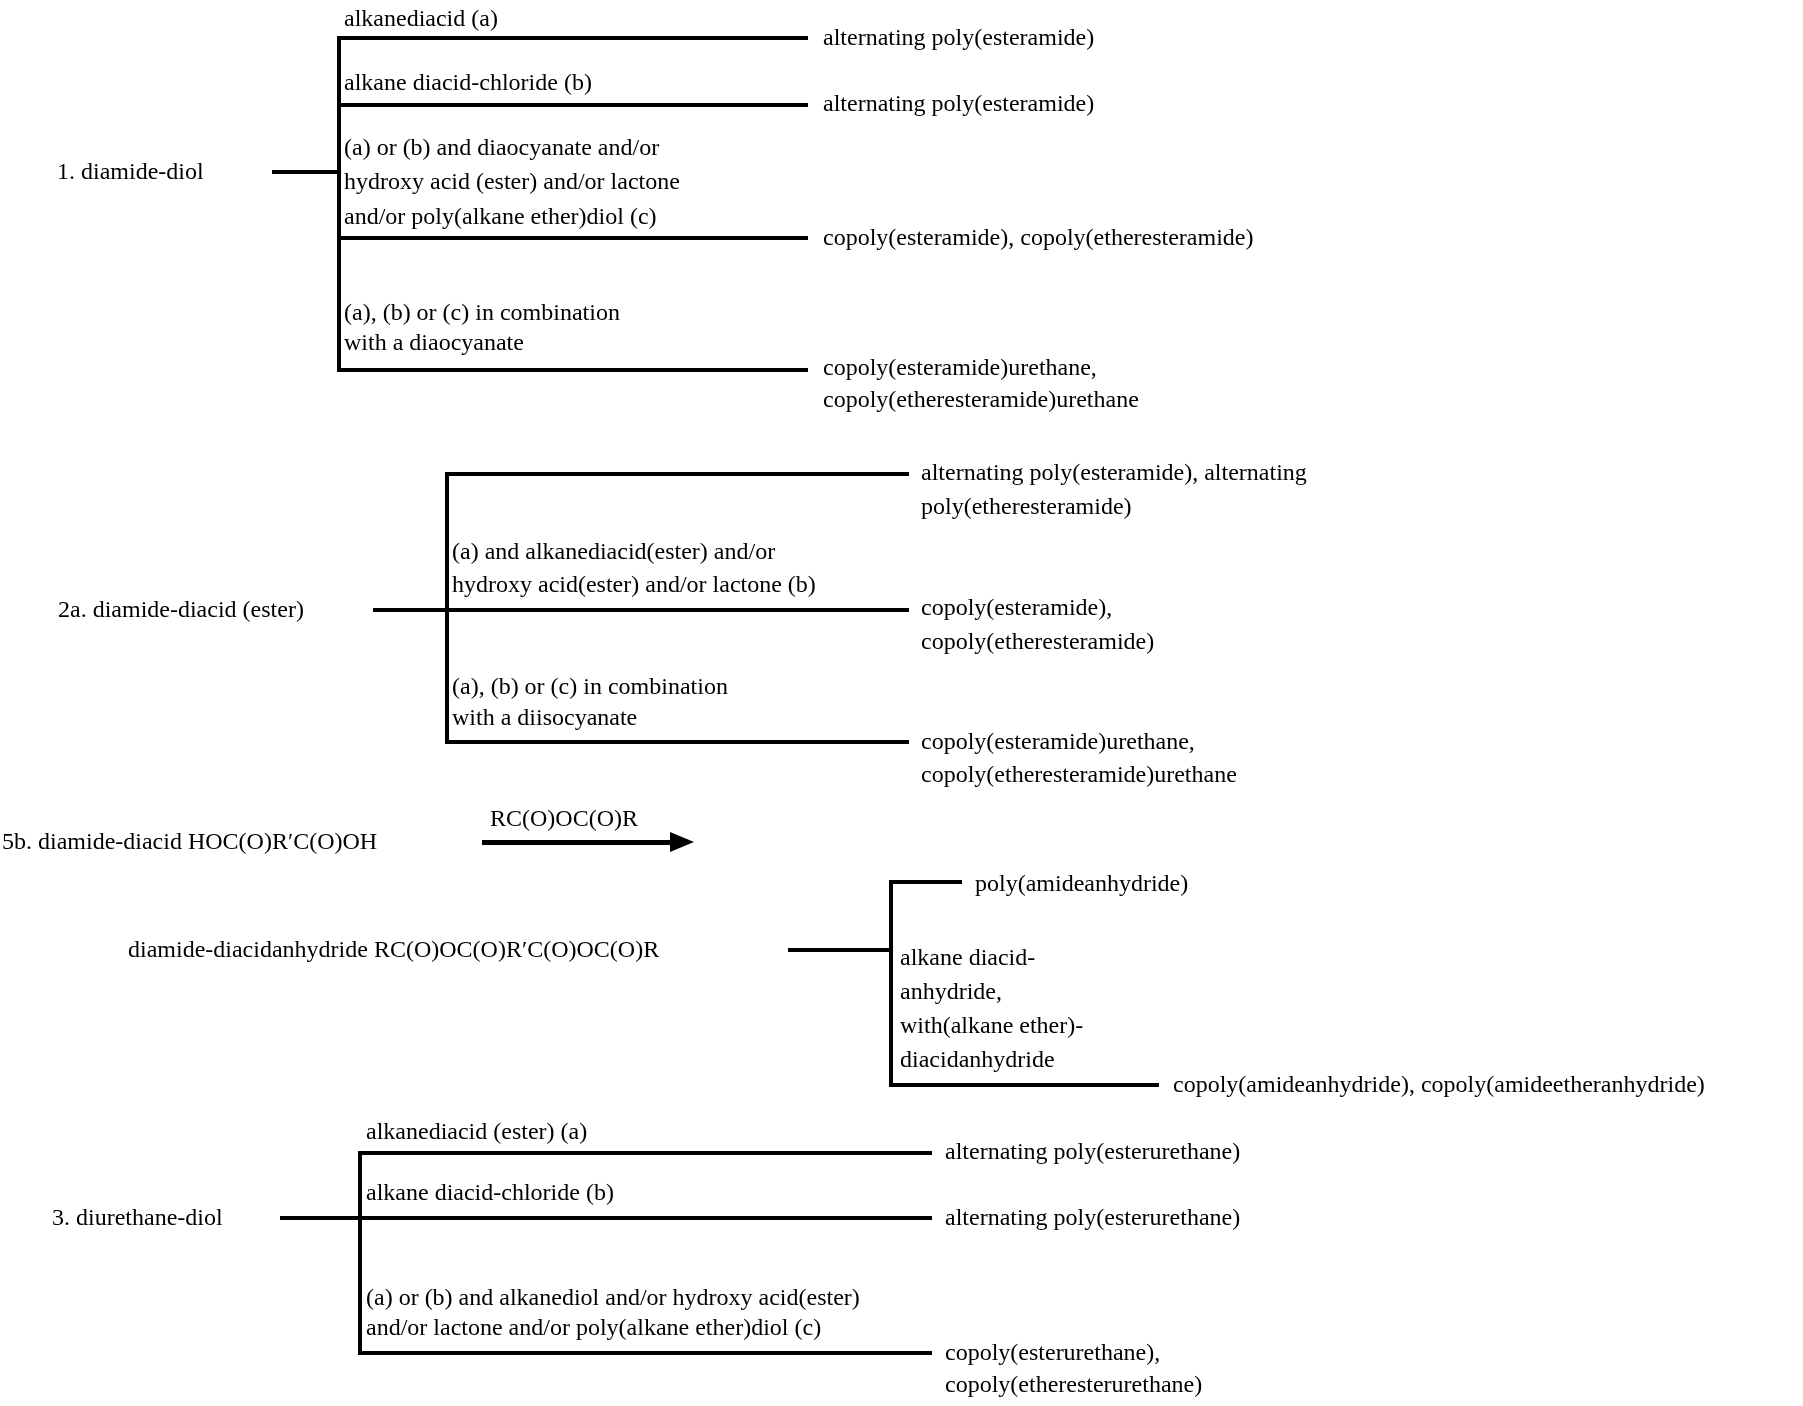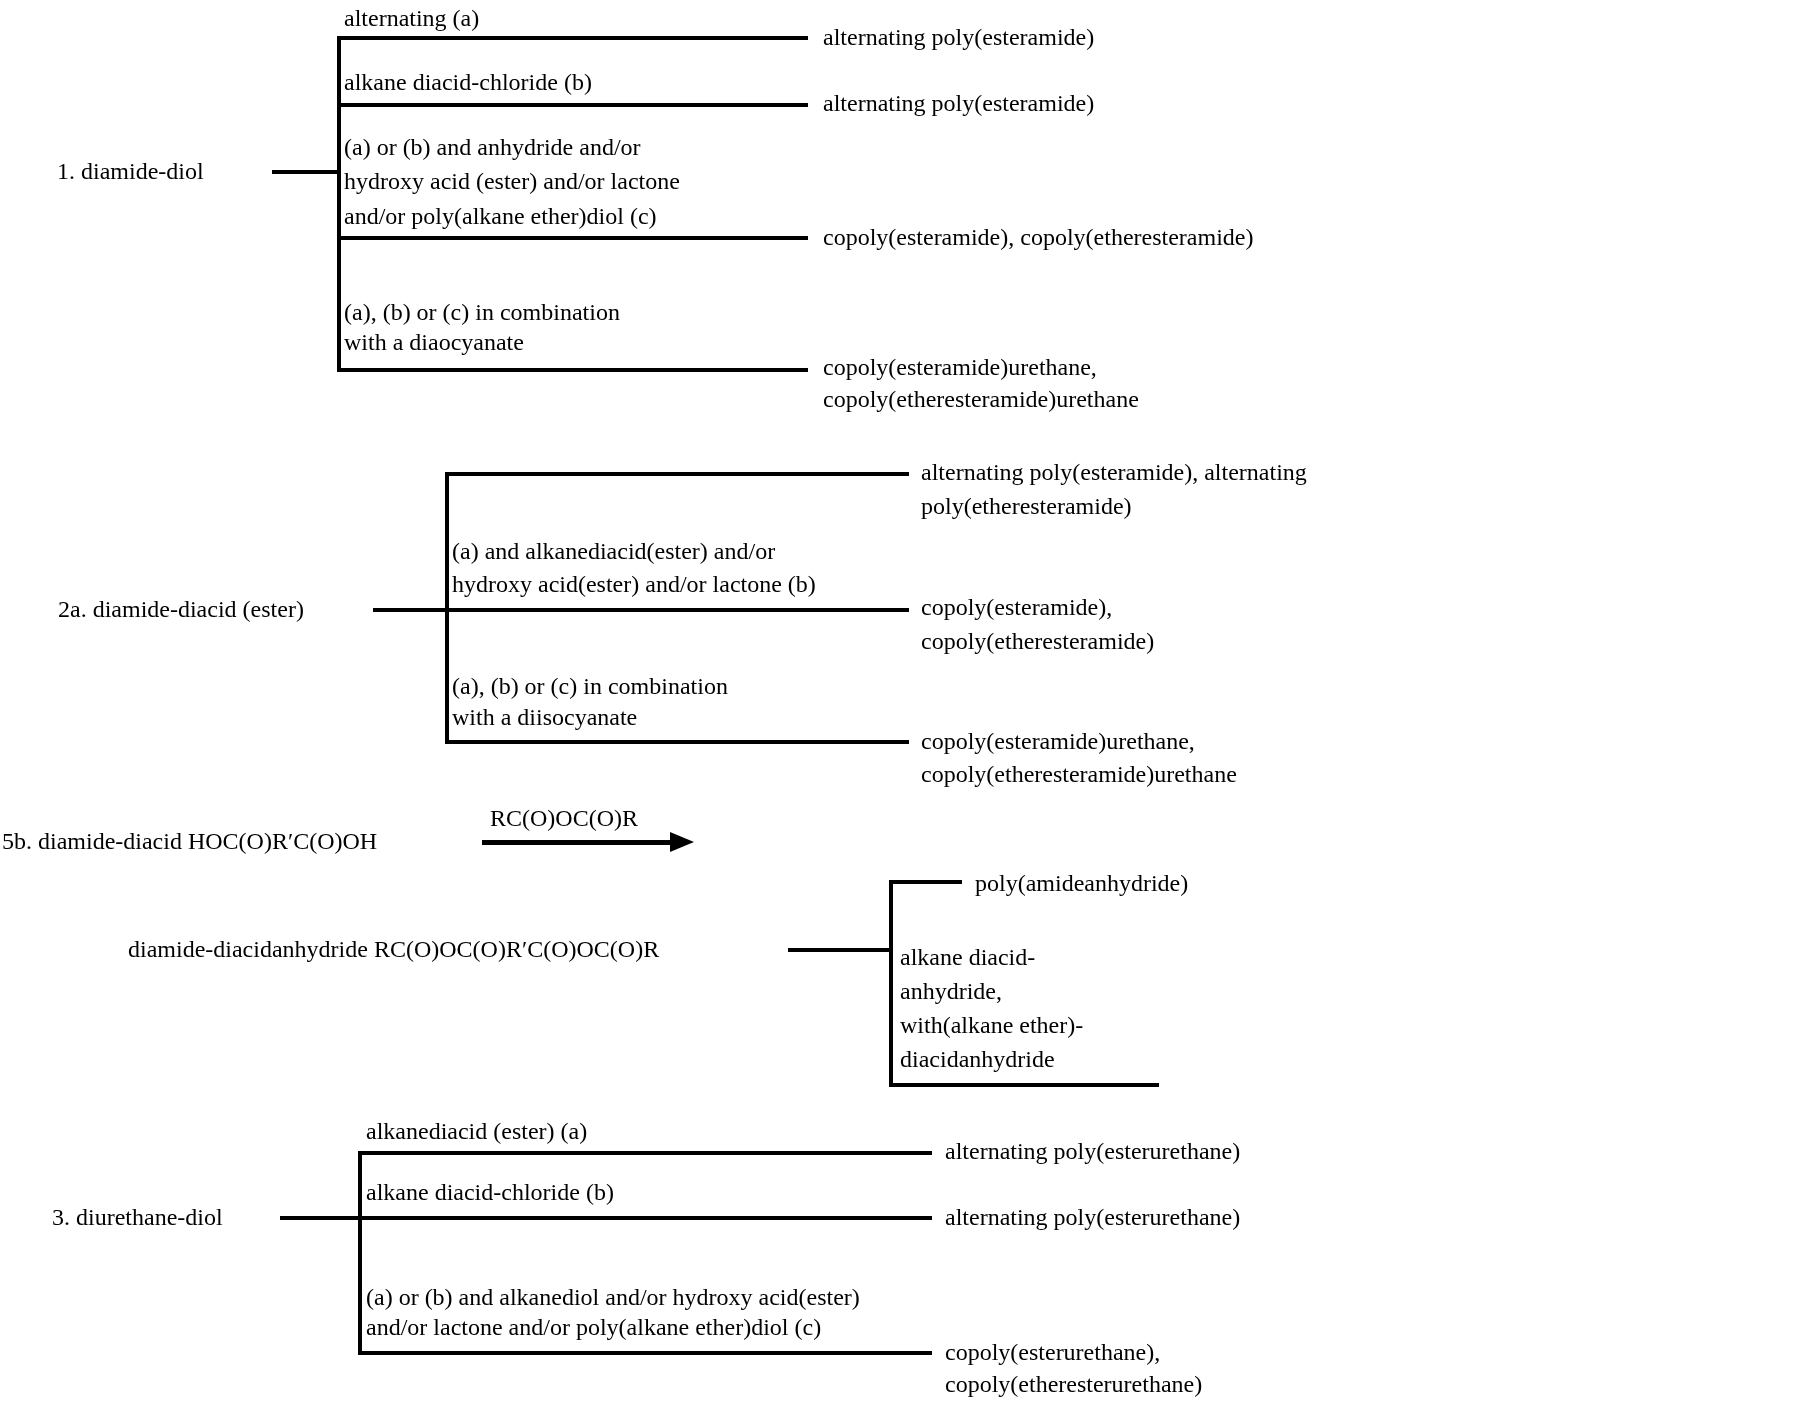--- a/index.html
+++ b/index.html
@@ -32,29 +32,29 @@
 </style>
 </head>
 <body>
 
 <div class="canvas">
 
   <div class="t" style="left:57px;top:155px">1. diamide-diol</div>
   <div class="hl" style="left:272px;top:170px;width:66px"></div>
   <div class="vl" style="left:337px;top:36px;height:336px"></div>
 
-  <div class="t" style="left:344px;top:2px">alternating (a)</div>
+  <div class="t" style="left:344px;top:2px">alkanediacid (a)</div>
   <div class="hl" style="left:337px;top:36px;width:471px"></div>
   <div class="t" style="left:823px;top:21px">alternating poly(esteramide)</div>
 
   <div class="t" style="left:344px;top:66px">alkane diacid-chloride (b)</div>
   <div class="hl" style="left:337px;top:103px;width:471px"></div>
   <div class="t" style="left:823px;top:87px">alternating poly(esteramide)</div>
 
-  <div class="t" style="left:344px;top:131px">(a) or (b) and anhydride and/or</div>
+  <div class="t" style="left:344px;top:131px">(a) or (b) and diaocyanate and/or</div>
   <div class="t" style="left:344px;top:165px">hydroxy acid (ester) and/or lactone</div>
   <div class="t" style="left:344px;top:200px">and/or poly(alkane ether)diol (c)</div>
   <div class="hl" style="left:337px;top:236px;width:471px"></div>
   <div class="t" style="left:823px;top:221px">copoly(esteramide), copoly(etheresteramide)</div>
 
   <div class="t" style="left:344px;top:296px">(a), (b) or (c) in combination</div>
   <div class="t" style="left:344px;top:326px">with a diaocyanate</div>
   <div class="hl" style="left:337px;top:368px;width:471px"></div>
   <div class="t" style="left:823px;top:351px">copoly(esteramide)urethane,</div>
   <div class="t" style="left:823px;top:383px">copoly(etheresteramide)urethane</div>
@@ -89,20 +89,21 @@
   <div class="vl" style="left:889px;top:880px;height:207px"></div>
 
   <div class="hl" style="left:889px;top:880px;width:73px"></div>
   <div class="t" style="left:975px;top:867px">poly(amideanhydride)</div>
 
   <div class="t" style="left:900px;top:941px">alkane diacid-</div>
   <div class="t" style="left:900px;top:975px">anhydride,</div>
   <div class="t" style="left:900px;top:1009px">with(alkane ether)-</div>
   <div class="t" style="left:900px;top:1043px">diacidanhydride</div>
   <div class="hl" style="left:889px;top:1083px;width:270px"></div>
+  <div class="t" style="left:1173px;top:1068px">copoly(amideanhydride), copoly(amideetheranhydride)</div>
 
   <div class="t" style="left:52px;top:1201px">3. diurethane-diol</div>
   <div class="hl" style="left:280px;top:1216px;width:80px"></div>
   <div class="vl" style="left:358px;top:1151px;height:204px"></div>
 
   <div class="t" style="left:366px;top:1115px">alkanediacid (ester) (a)</div>
   <div class="hl" style="left:358px;top:1151px;width:574px"></div>
   <div class="t" style="left:945px;top:1135px">alternating poly(esterurethane)</div>
 
   <div class="t" style="left:366px;top:1176px">alkane diacid-chloride (b)</div>

